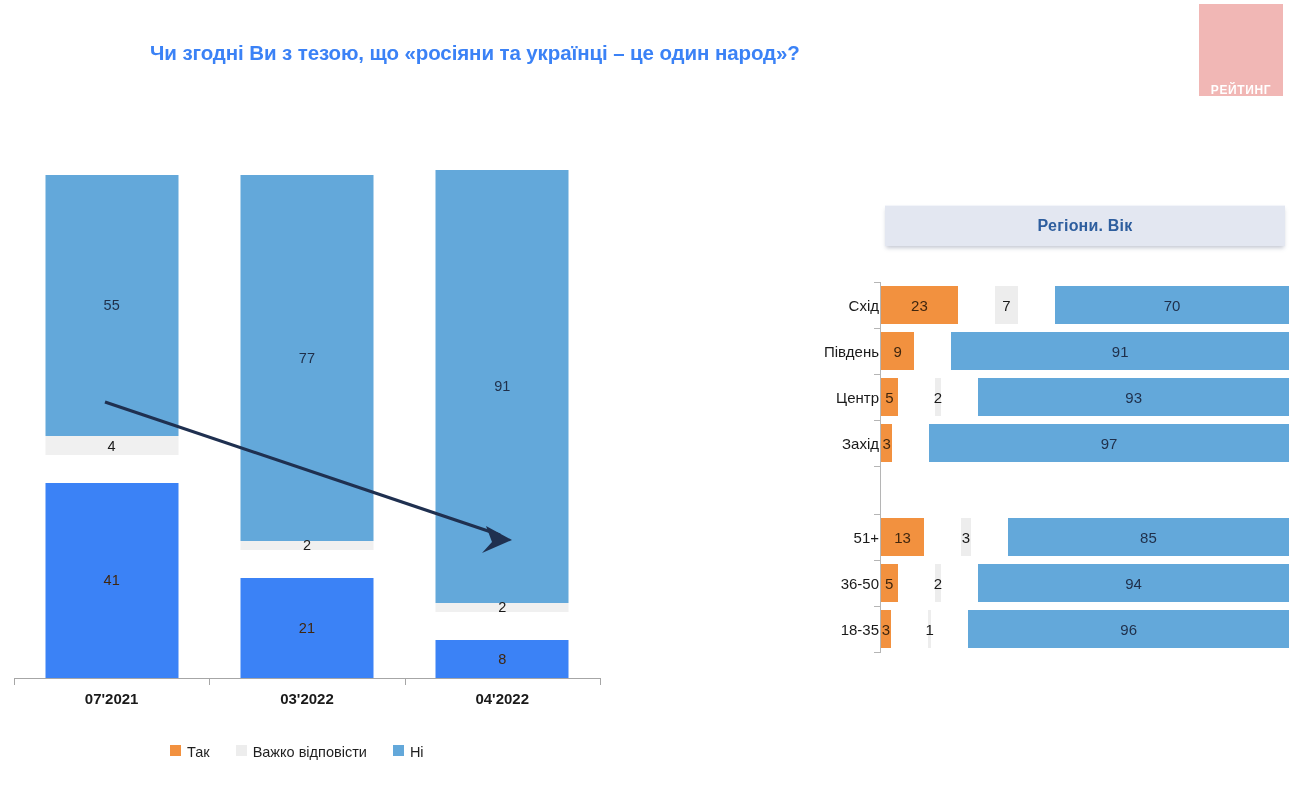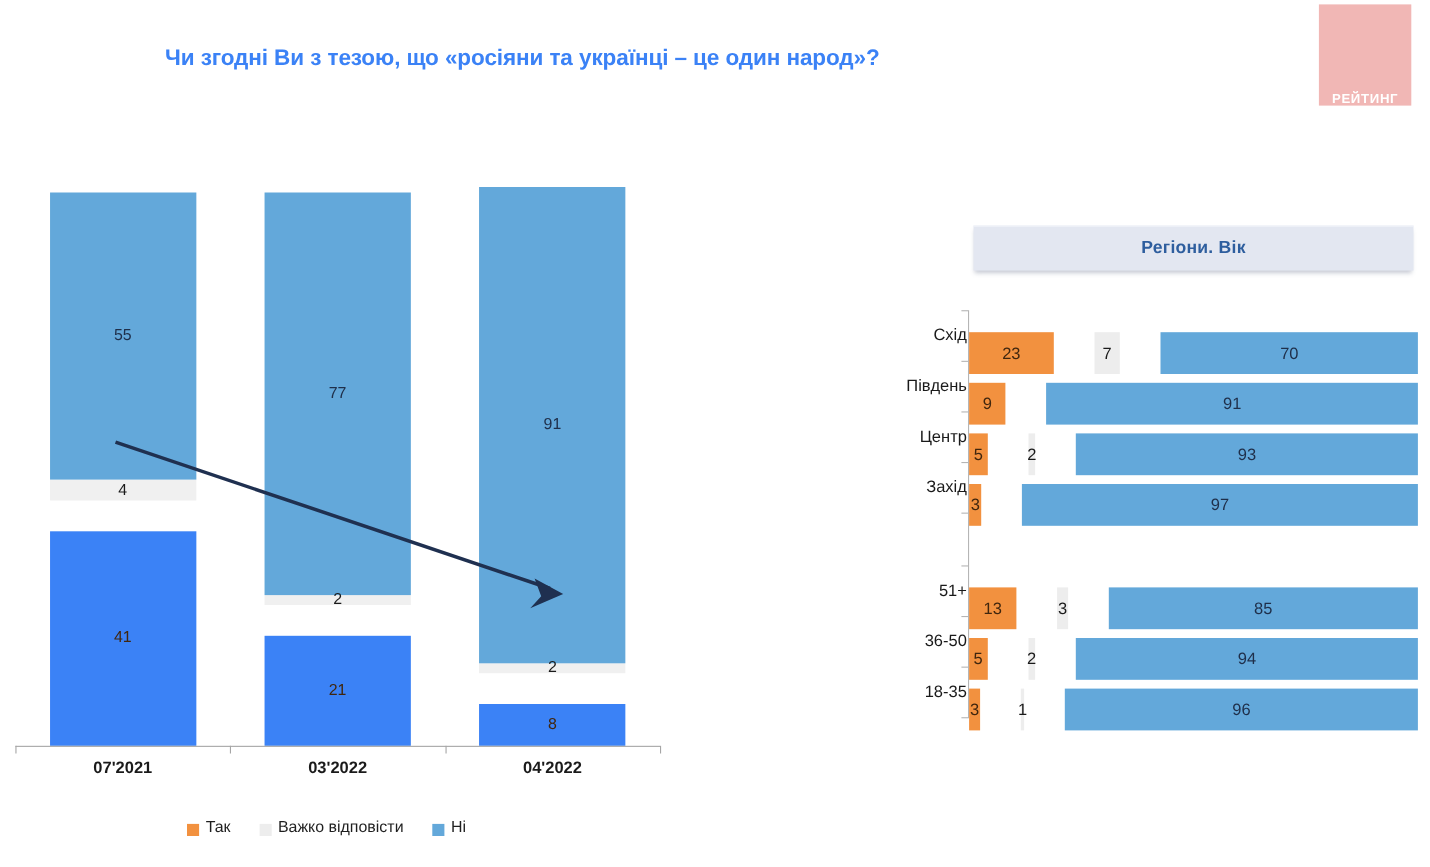--- a/index.html
+++ b/index.html
@@ -163,21 +163,21 @@
   #legend {
     position: absolute;
     left: 170px;
     top: 745px;
     display: flex;
     align-items: center;
     gap: 26px;
   }
   .legend-item {
     display: flex;
-    align-items: flex-end;
+    align-items: flex-start;
     gap: 6px;
   }
   .legend-swatch {
     width: 11px;
     height: 11px;
     flex: none;
   }
   .legend-swatch.yes  { background: #F2913F; }
   .legend-swatch.hard { background: #EDEDED; }
   .legend-swatch.no   { background: #63A8DA; }
@@ -264,21 +264,21 @@
     width: 120px;
     text-align: right;
     font-size: 15px;
     color: #1A1A1A;
     white-space: nowrap;
   }
 
   .rbar {
     position: absolute;
     left: 1px;
-    top: 20px;
+    top: 4px;
     height: 38px;
     width: 408px;
     display: flex;
     gap: 37px;
   }
   .rseg {
     position: relative;
     height: 100%;
     display: flex;
     align-items: center;

